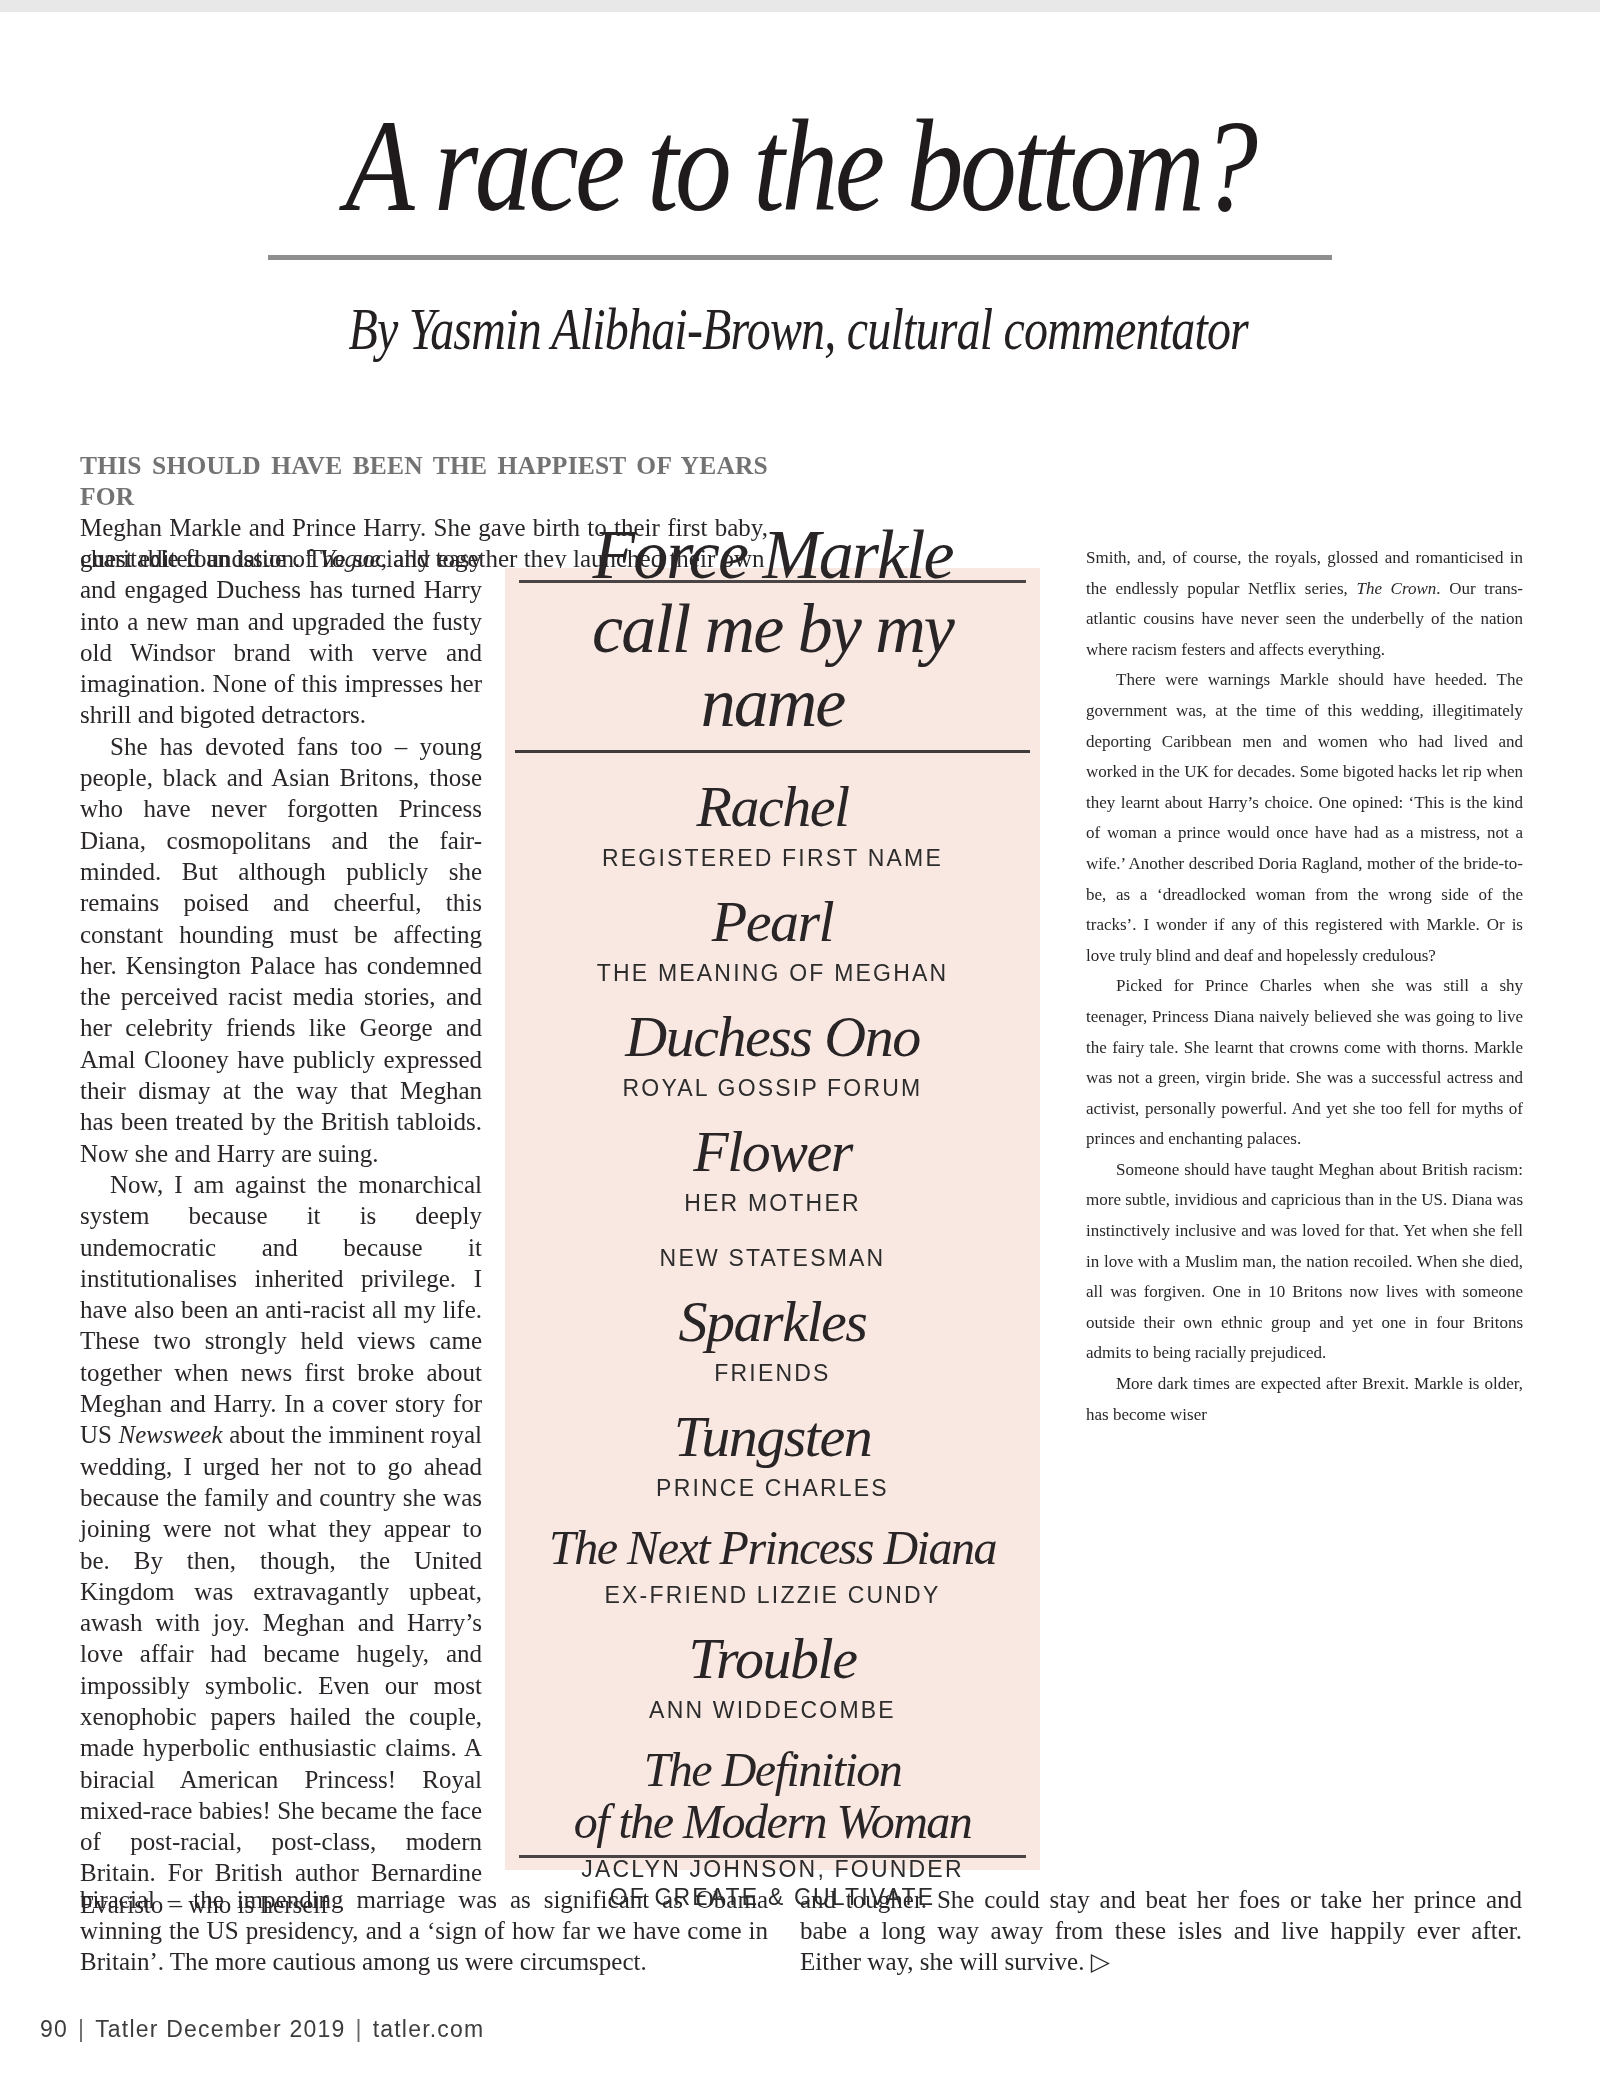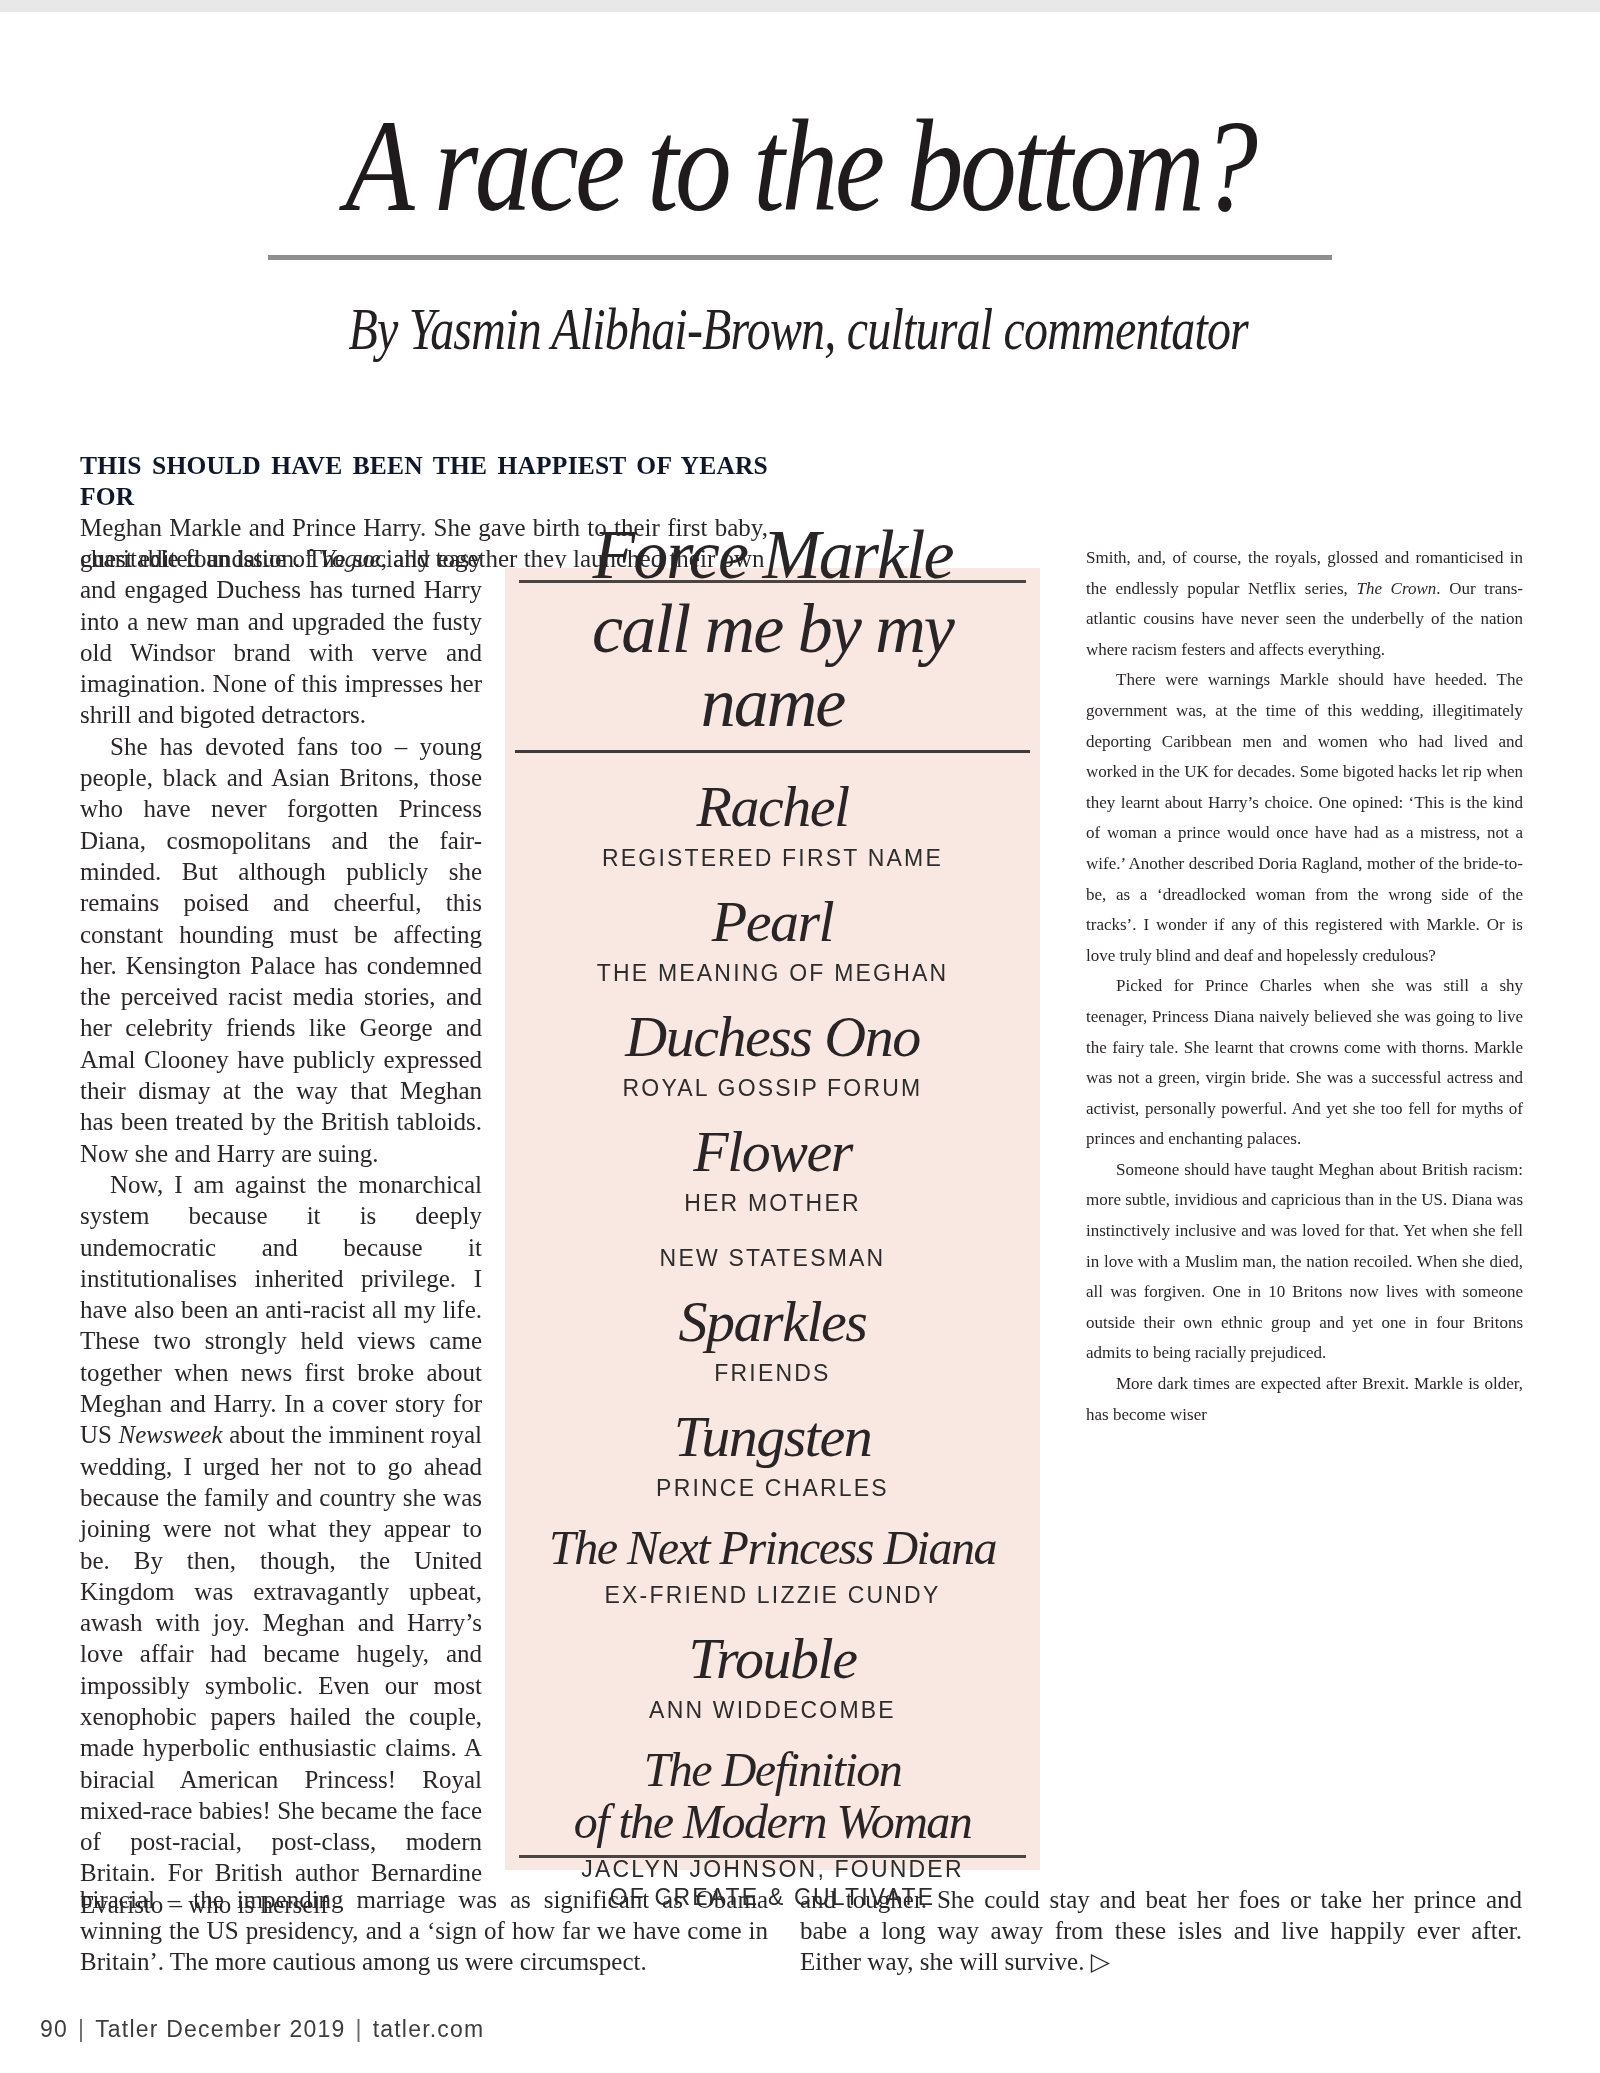--- a/index.html
+++ b/index.html
@@ -21,21 +21,21 @@
     display:inline-block;font-style:italic;font-size:60px;line-height:66px;color:#242021;
     letter-spacing:-1px;transform:scaleX(.8);transform-origin:50% 50%;white-space:nowrap;
   }
   
   .seg{position:absolute;text-align:justify;font-size:25px;line-height:31px;}
   .seg p{margin:0;padding:0;}
   .seg .cont{text-indent:0;}
   .seg .indent{text-indent:30px;}
   .paras p{text-indent:30px;}
   .paras p:first-child{text-indent:0;}
-  .lede{font-weight:bold;font-size:25.5px;letter-spacing:.2px;text-align:justify;text-align-last:justify;color:#0f172a;}
+  .lede{font-weight:bold;font-size:25.5px;letter-spacing:.2px;text-align:justify;text-align-last:justify;color:#737373;}
   .lt{left:80px;top:438px;width:688px;}
   .ln{left:80px;top:531px;width:402px;font-size:25px;line-height:31.3px;}
   .lb{left:80px;top:1872px;width:688px;}
   .rt{left:800px;top:438px;width:722px;}
   .rn{left:1086px;top:531px;width:437px;font-size:17px;line-height:30.6px;}
   .rb{left:800px;top:1872px;width:722px;}
   
   .pullbox{position:absolute;left:505px;top:556px;width:535px;height:1302px;background:#f9e8e1;}
   .pullbox .rule{position:absolute;left:14px;right:14px;height:3px;background:#4a4445;}
   .pullbox .rule.top{top:12px;}

